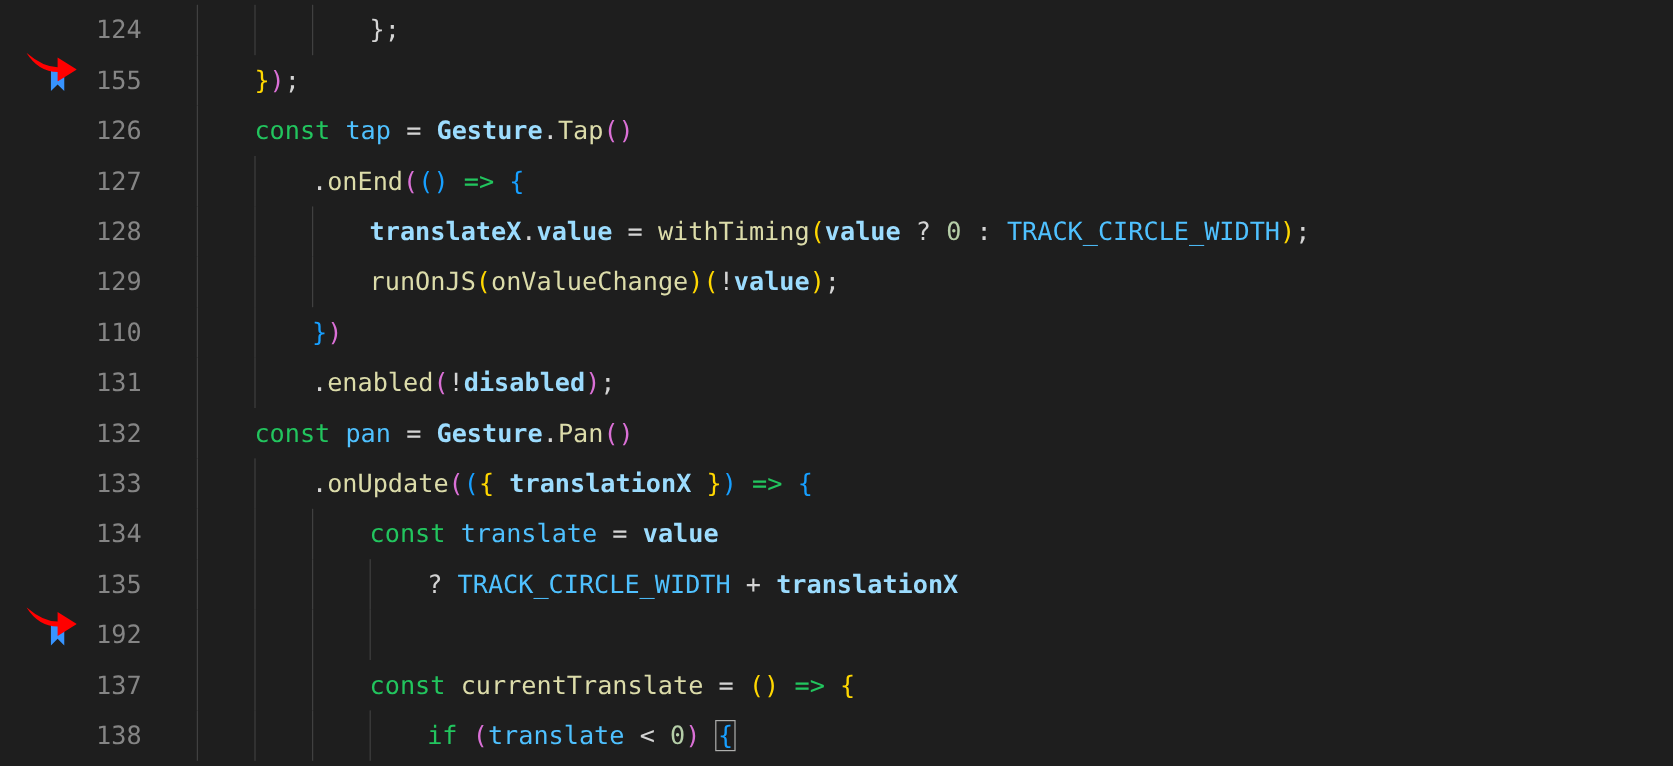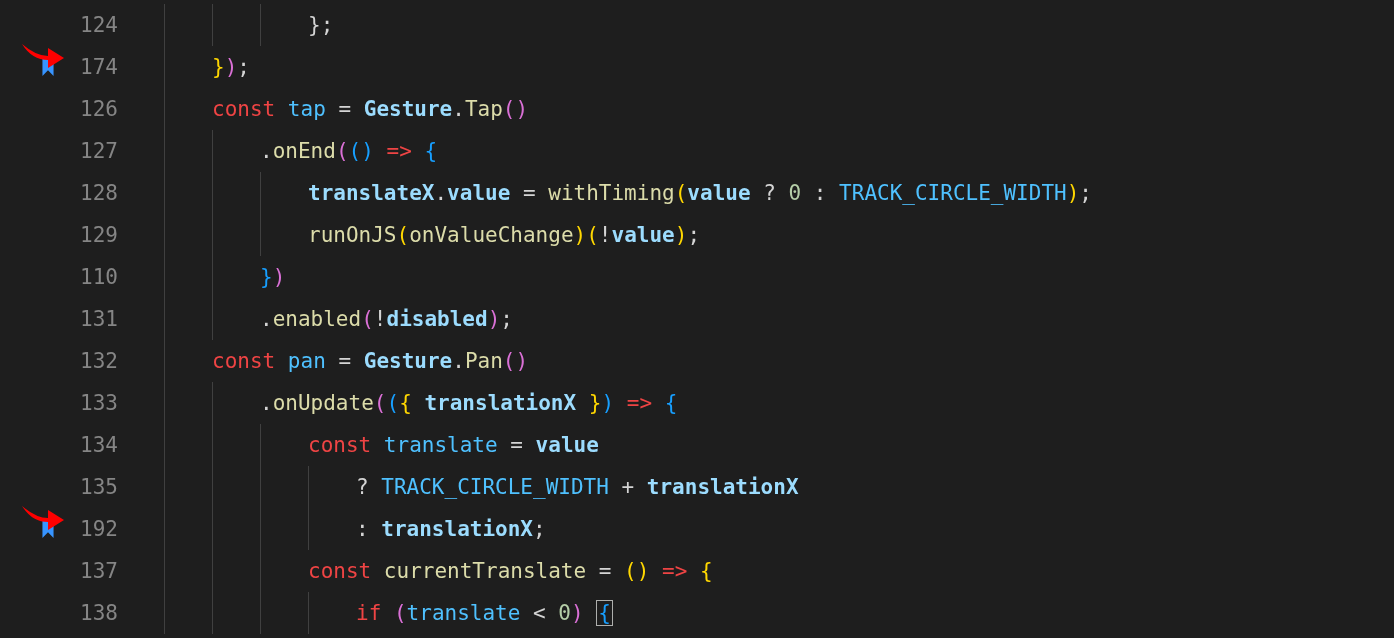--- a/index.html
+++ b/index.html
@@ -53,21 +53,21 @@
   .guide {
     display:inline-block;
     width:48px; 
     height:42px;
     border-left:1px solid #404040;
     vertical-align:top;
   }
   .code {
     white-space:pre;
   }
-  .tok-keyword { color:#ef4444;margin-top:31px; }
+  .tok-keyword { color:#22c55e;margin-top:31px; }
   .tok-const   { color:#4fc1ff; }
   .tok-ident   { color:#9cdcfe;font-weight:bold; }
   .tok-func    { color:#dcdcaa; }
   .tok-punc    { color:#d4d4d4; }
   .tok-num     { color:#b5cea8; }
   .tok-op      { color:#d4d4d4; }
   .tok-paren-y { color:#ffd700; }
   .tok-paren-p { color:#da70d6; }
   .tok-paren-b { color:#179fff; }
   .cursor-box {
@@ -83,34 +83,34 @@
     pointer-events:none;
   }
 </style>
 </head>
 <body>
 
 <div class="editor" id="editor">
     <div class="line"><div class="left-gutter"></div><div class="gutter">124</div><div class="fold-gutter"></div><span class="indent-guides"><span class="guide"></span><span class="guide"></span><span class="guide"></span></span><span class="code"><span class="tok-punc">};</span></span></div>
     <div class="line"><div class="left-gutter"><span class="bookmark-icon"><svg width="16" height="20" viewBox="0 0 14 18">
     <path d="M2 1 H12 V17 L7 12 L2 17 Z" fill="#3794ff"></path>
-  </svg></span></div><div class="gutter">174</div><div class="fold-gutter"></div><span class="indent-guides"><span class="guide"></span></span><span class="code"><span class="tok-paren-y">}</span><span class="tok-paren-p">)</span><span class="tok-punc">;</span></span></div>
+  </svg></span></div><div class="gutter">155</div><div class="fold-gutter"></div><span class="indent-guides"><span class="guide"></span></span><span class="code"><span class="tok-paren-y">}</span><span class="tok-paren-p">)</span><span class="tok-punc">;</span></span></div>
     <div class="line"><div class="left-gutter"></div><div class="gutter">126</div><div class="fold-gutter"></div><span class="indent-guides"><span class="guide"></span></span><span class="code"><span class="tok-keyword">const </span><span class="tok-const">tap</span><span class="tok-op"> = </span><span class="tok-ident">Gesture</span><span class="tok-punc">.</span><span class="tok-func">Tap</span><span class="tok-paren-p">(</span><span class="tok-paren-p">)</span></span></div>
     <div class="line"><div class="left-gutter"></div><div class="gutter">127</div><div class="fold-gutter"></div><span class="indent-guides"><span class="guide"></span><span class="guide"></span></span><span class="code"><span class="tok-punc">.</span><span class="tok-func">onEnd</span><span class="tok-paren-p">(</span><span class="tok-paren-b">(</span><span class="tok-paren-b">)</span><span class="tok-op"> </span><span class="tok-keyword">=&gt;</span><span class="tok-op"> </span><span class="tok-paren-b">{</span></span></div>
     <div class="line"><div class="left-gutter"></div><div class="gutter">128</div><div class="fold-gutter"></div><span class="indent-guides"><span class="guide"></span><span class="guide"></span><span class="guide"></span></span><span class="code"><span class="tok-ident">translateX</span><span class="tok-punc">.</span><span class="tok-ident">value</span><span class="tok-op"> = </span><span class="tok-func">withTiming</span><span class="tok-paren-y">(</span><span class="tok-ident">value</span><span class="tok-op"> ? </span><span class="tok-num">0</span><span class="tok-op"> : </span><span class="tok-const">TRACK_CIRCLE_WIDTH</span><span class="tok-paren-y">)</span><span class="tok-punc">;</span></span></div>
     <div class="line"><div class="left-gutter"></div><div class="gutter">129</div><div class="fold-gutter"></div><span class="indent-guides"><span class="guide"></span><span class="guide"></span><span class="guide"></span></span><span class="code"><span class="tok-func">runOnJS</span><span class="tok-paren-y">(</span><span class="tok-func">onValueChange</span><span class="tok-paren-y">)</span><span class="tok-paren-y">(</span><span class="tok-op">!</span><span class="tok-ident">value</span><span class="tok-paren-y">)</span><span class="tok-punc">;</span></span></div>
     <div class="line"><div class="left-gutter"></div><div class="gutter">110</div><div class="fold-gutter"></div><span class="indent-guides"><span class="guide"></span><span class="guide"></span></span><span class="code"><span class="tok-paren-b">}</span><span class="tok-paren-p">)</span></span></div>
     <div class="line"><div class="left-gutter"></div><div class="gutter">131</div><div class="fold-gutter"></div><span class="indent-guides"><span class="guide"></span><span class="guide"></span></span><span class="code"><span class="tok-punc">.</span><span class="tok-func">enabled</span><span class="tok-paren-p">(</span><span class="tok-op">!</span><span class="tok-ident">disabled</span><span class="tok-paren-p">)</span><span class="tok-punc">;</span></span></div>
     <div class="line"><div class="left-gutter"></div><div class="gutter">132</div><div class="fold-gutter"></div><span class="indent-guides"><span class="guide"></span></span><span class="code"><span class="tok-keyword">const </span><span class="tok-const">pan</span><span class="tok-op"> = </span><span class="tok-ident">Gesture</span><span class="tok-punc">.</span><span class="tok-func">Pan</span><span class="tok-paren-p">(</span><span class="tok-paren-p">)</span></span></div>
     <div class="line"><div class="left-gutter"></div><div class="gutter">133</div><div class="fold-gutter"></div><span class="indent-guides"><span class="guide"></span><span class="guide"></span></span><span class="code"><span class="tok-punc">.</span><span class="tok-func">onUpdate</span><span class="tok-paren-p">(</span><span class="tok-paren-b">(</span><span class="tok-paren-y">{ </span><span class="tok-ident">translationX</span><span class="tok-paren-y"> }</span><span class="tok-paren-b">)</span><span class="tok-op"> </span><span class="tok-keyword">=&gt;</span><span class="tok-op"> </span><span class="tok-paren-b">{</span></span></div>
     <div class="line"><div class="left-gutter"></div><div class="gutter">134</div><div class="fold-gutter"></div><span class="indent-guides"><span class="guide"></span><span class="guide"></span><span class="guide"></span></span><span class="code"><span class="tok-keyword">const </span><span class="tok-const">translate</span><span class="tok-op"> = </span><span class="tok-ident">value</span></span></div>
     <div class="line"><div class="left-gutter"></div><div class="gutter">135</div><div class="fold-gutter"></div><span class="indent-guides"><span class="guide"></span><span class="guide"></span><span class="guide"></span><span class="guide"></span></span><span class="code"><span class="tok-op">? </span><span class="tok-const">TRACK_CIRCLE_WIDTH</span><span class="tok-op"> + </span><span class="tok-ident">translationX</span></span></div>
     <div class="line"><div class="left-gutter"><span class="bookmark-icon"><svg width="16" height="20" viewBox="0 0 14 18">
     <path d="M2 1 H12 V17 L7 12 L2 17 Z" fill="#3794ff"></path>
-  </svg></span></div><div class="gutter">192</div><div class="fold-gutter"></div><span class="indent-guides"><span class="guide"></span><span class="guide"></span><span class="guide"></span><span class="guide"></span></span><span class="code"><span class="tok-op">: </span><span class="tok-ident">translationX</span><span class="tok-punc">;</span></span></div>
+  </svg></span></div><div class="gutter">192</div><div class="fold-gutter"></div><span class="indent-guides"><span class="guide"></span><span class="guide"></span><span class="guide"></span><span class="guide"></span></span></div>
     <div class="line"><div class="left-gutter"></div><div class="gutter">137</div><div class="fold-gutter"></div><span class="indent-guides"><span class="guide"></span><span class="guide"></span><span class="guide"></span></span><span class="code"><span class="tok-keyword">const </span><span class="tok-func">currentTranslate</span><span class="tok-op"> = </span><span class="tok-paren-y">(</span><span class="tok-paren-y">)</span><span class="tok-op"> </span><span class="tok-keyword">=&gt;</span><span class="tok-op"> </span><span class="tok-paren-y">{</span></span></div>
     <div class="line"><div class="left-gutter"></div><div class="gutter">138</div><div class="fold-gutter"></div><span class="indent-guides"><span class="guide"></span><span class="guide"></span><span class="guide"></span><span class="guide"></span></span><span class="code"><span class="tok-keyword">if </span><span class="tok-paren-p">(</span><span class="tok-const">translate</span><span class="tok-op"> &lt; </span><span class="tok-num">0</span><span class="tok-paren-p">)</span><span class="tok-op"> </span><span class="tok-paren-b cursor-box">{</span></span></div>
   </div>
 
 <span class="arrow" style="top: 38px; position: absolute; left: 22px;"><svg width="42" height="30" viewBox="0 0 42 30">
     <path d="M0 6 Q14 18 26 18 L26 10 L42 20 L26 30 L26 22 Q10 22 0 6 Z" fill="#ff0000"></path>
   </svg></span>
 <span class="arrow" style="top: 500px; position: absolute; left: 22px;"><svg width="42" height="30" viewBox="0 0 42 30">
     <path d="M0 6 Q14 18 26 18 L26 10 L42 20 L26 30 L26 22 Q10 22 0 6 Z" fill="#ff0000"></path>
   </svg></span>

